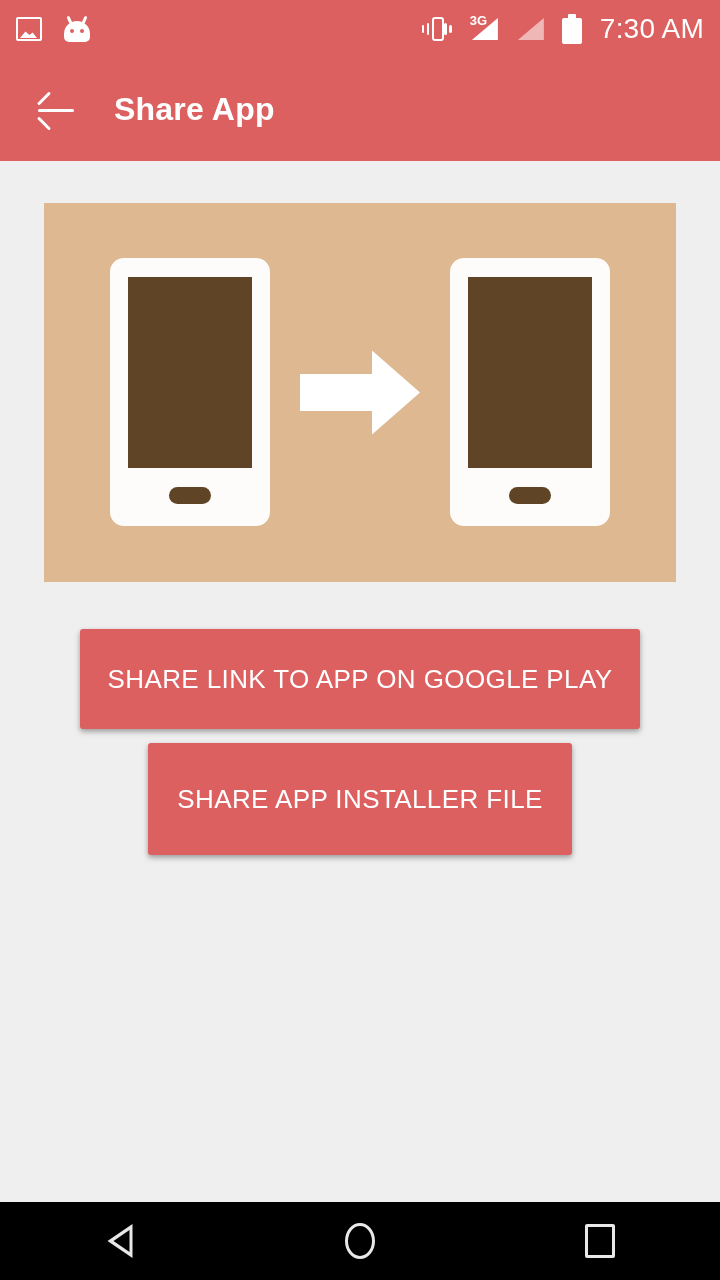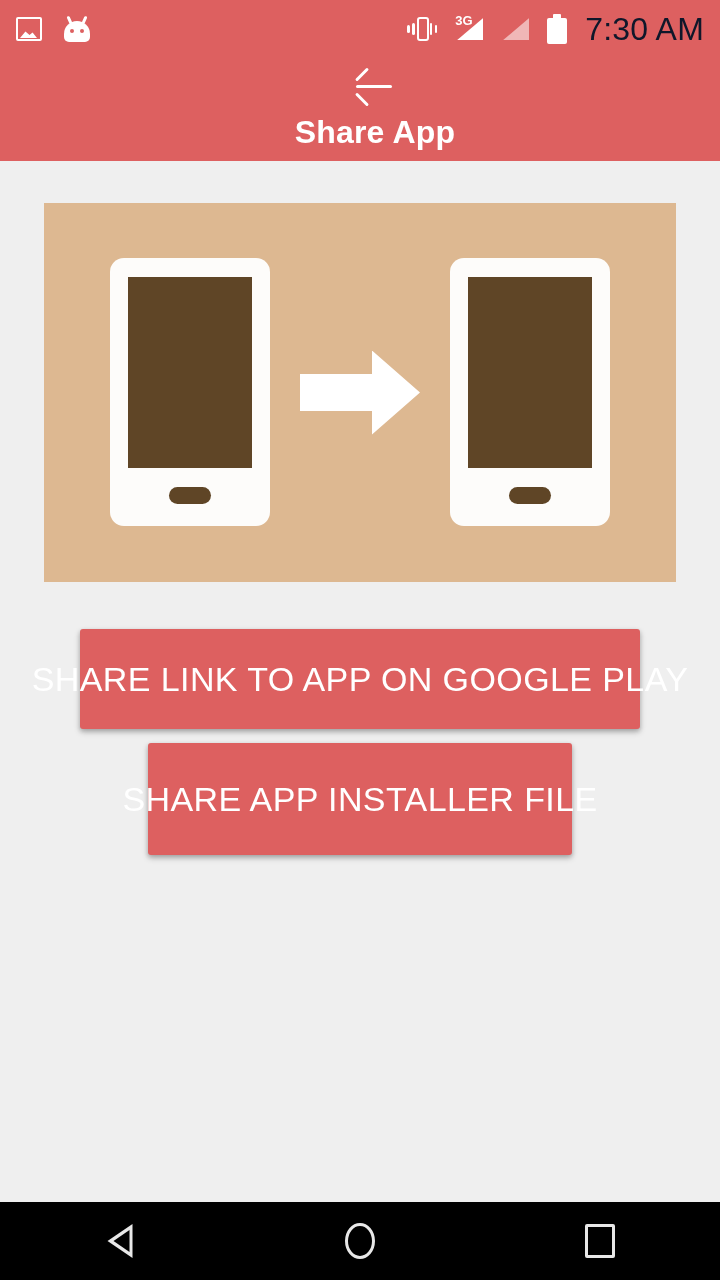--- a/index.html
+++ b/index.html
@@ -91,30 +91,30 @@
     width:20px; height:26px;
     background:#fff; border-radius:2px;
   }
   .ic-battery .tip {
     position:absolute; left:6px; top:0px;
     width:8px; height:5px;
     background:#fff; border-radius:1px;
   }
 
   .clock {
-    color:#0f172a; font-size:32px; font-weight:400;
+    color:#ffffff; font-size:28px; font-weight:400;
     letter-spacing:0.2px; margin-left:2px;
   }
 
   
   .app-bar {
     position:absolute; top:58px; left:0;
     width:720px; height:103px;
     background:#dd6060;
-    display:flex; align-items:center;flex-direction:column;
+    display:flex; align-items:center;
   }
   .back-btn {
     width:56px; height:56px; margin-left:28px;
     position:relative; cursor:pointer;
   }
   .back-btn .shaft {
     position:absolute; left:10px; top:27px;
     width:36px; height:3px; background:#fff; border-radius:2px;
   }
   .back-btn .tipu, .back-btn .tipd {
@@ -161,21 +161,21 @@
   }
 
   
   .btn {
     position:absolute;
     background:#dd6060;
     color:#fff;
     border:none;
     border-radius:3px;
     font-family:"Liberation Sans", sans-serif;
-    font-size:34px;
+    font-size:26px;
     letter-spacing:0.4px;
     display:flex; align-items:center; justify-content:center;
     box-shadow:0 3px 6px rgba(0,0,0,0.22), 0 2px 4px rgba(0,0,0,0.16);
     cursor:pointer;
     white-space:nowrap;
   }
   .btn-play      { left:80px; top:629px; width:560px; height:100px; }
   .btn-installer { left:148px; top:743px; width:424px; height:112px; }
 
   

